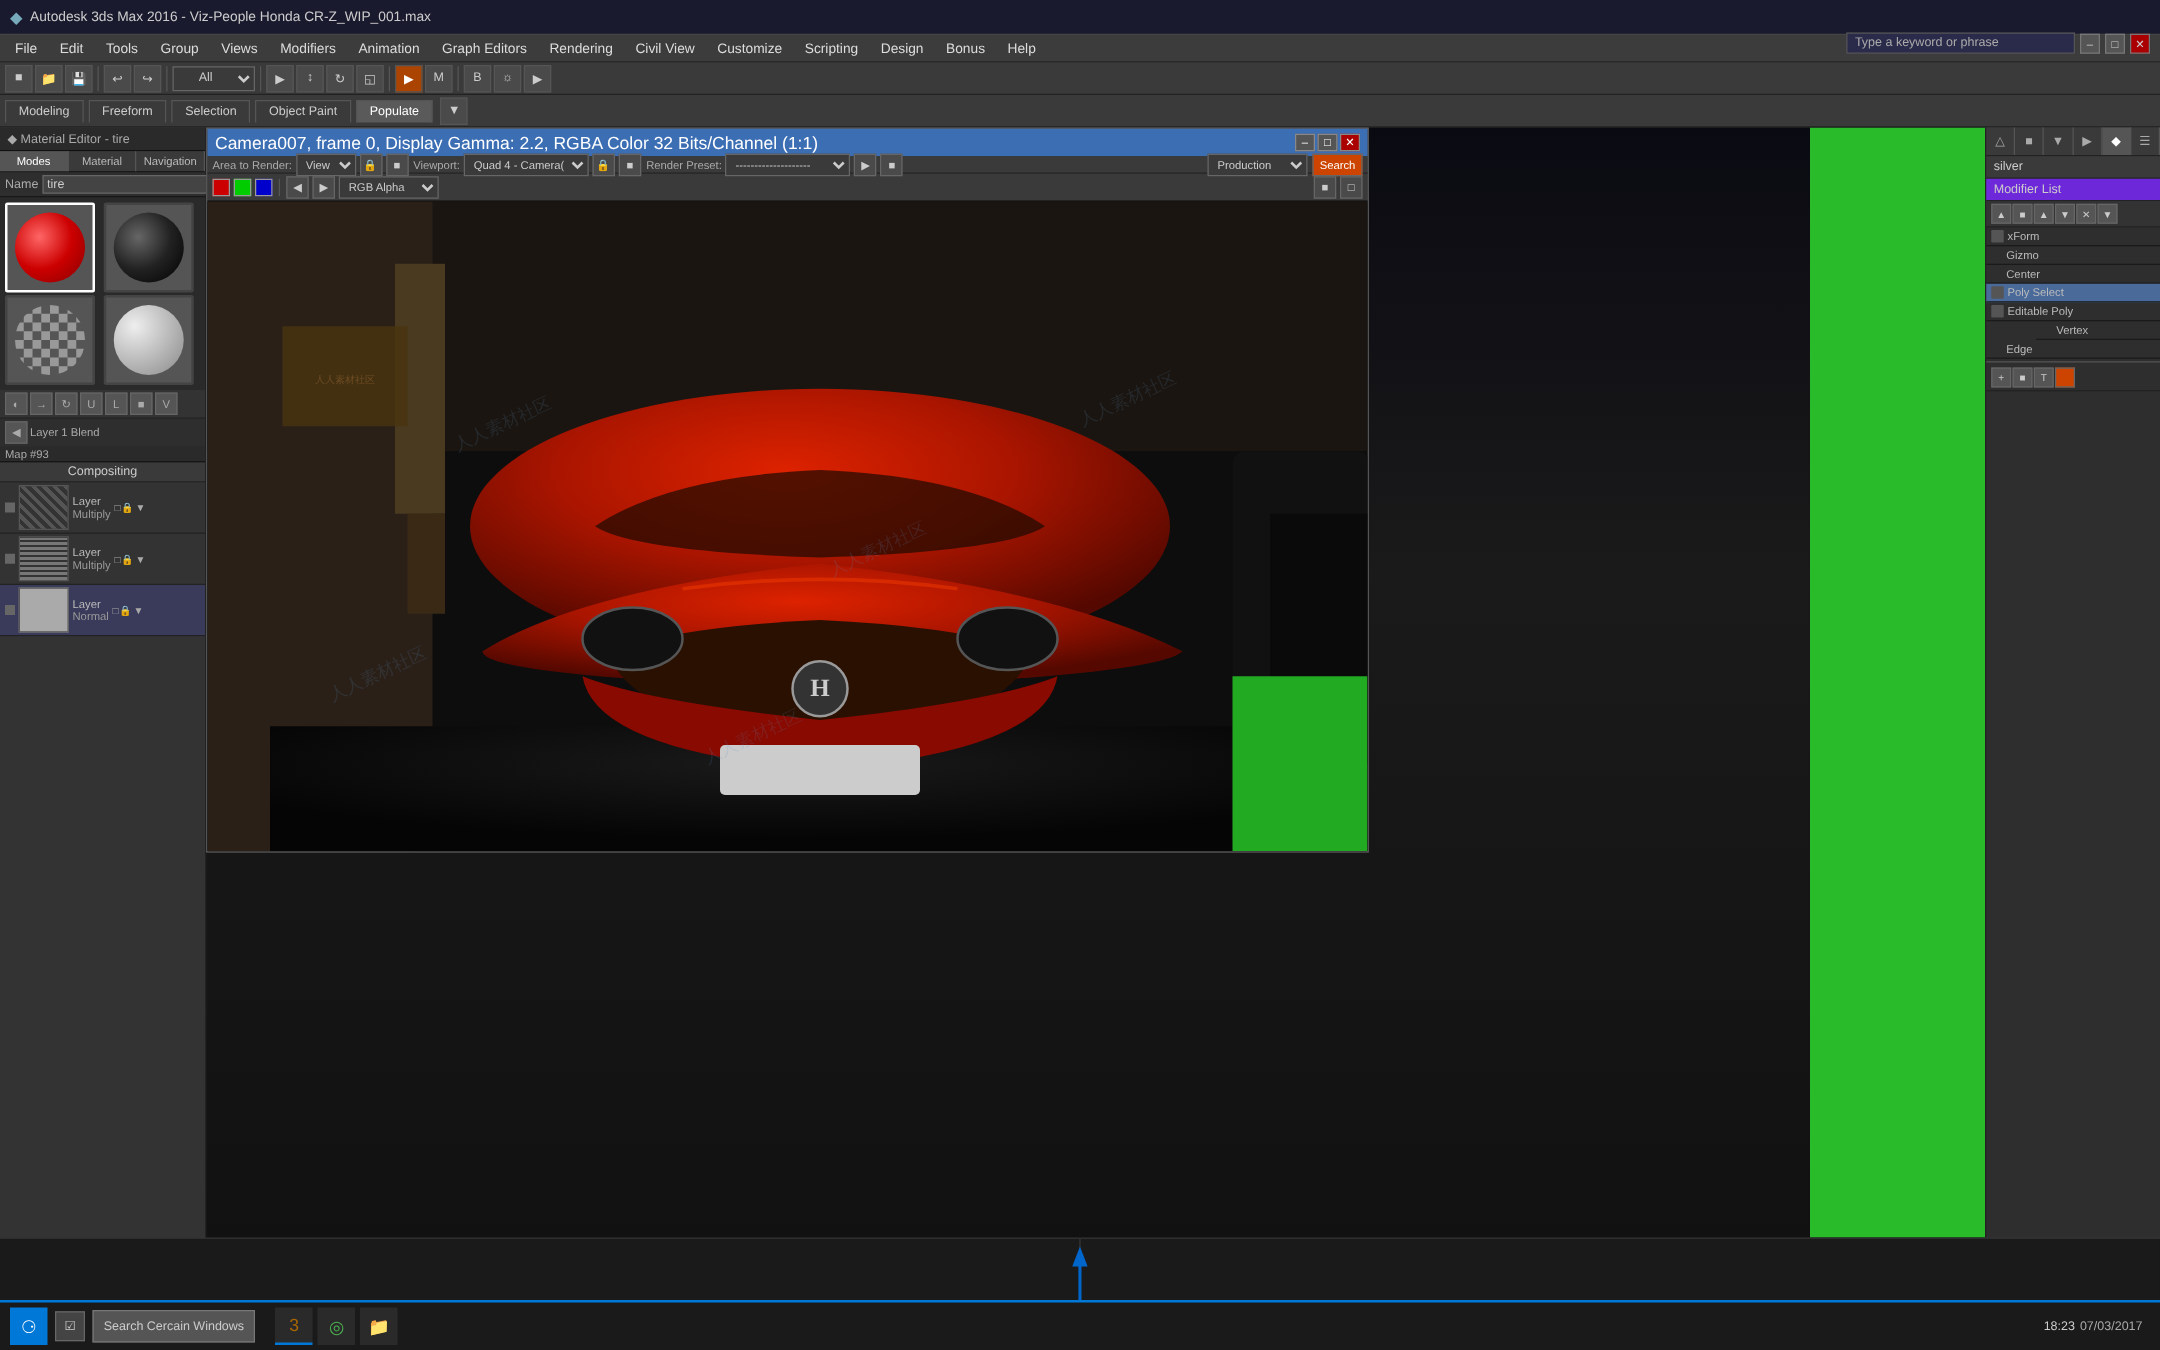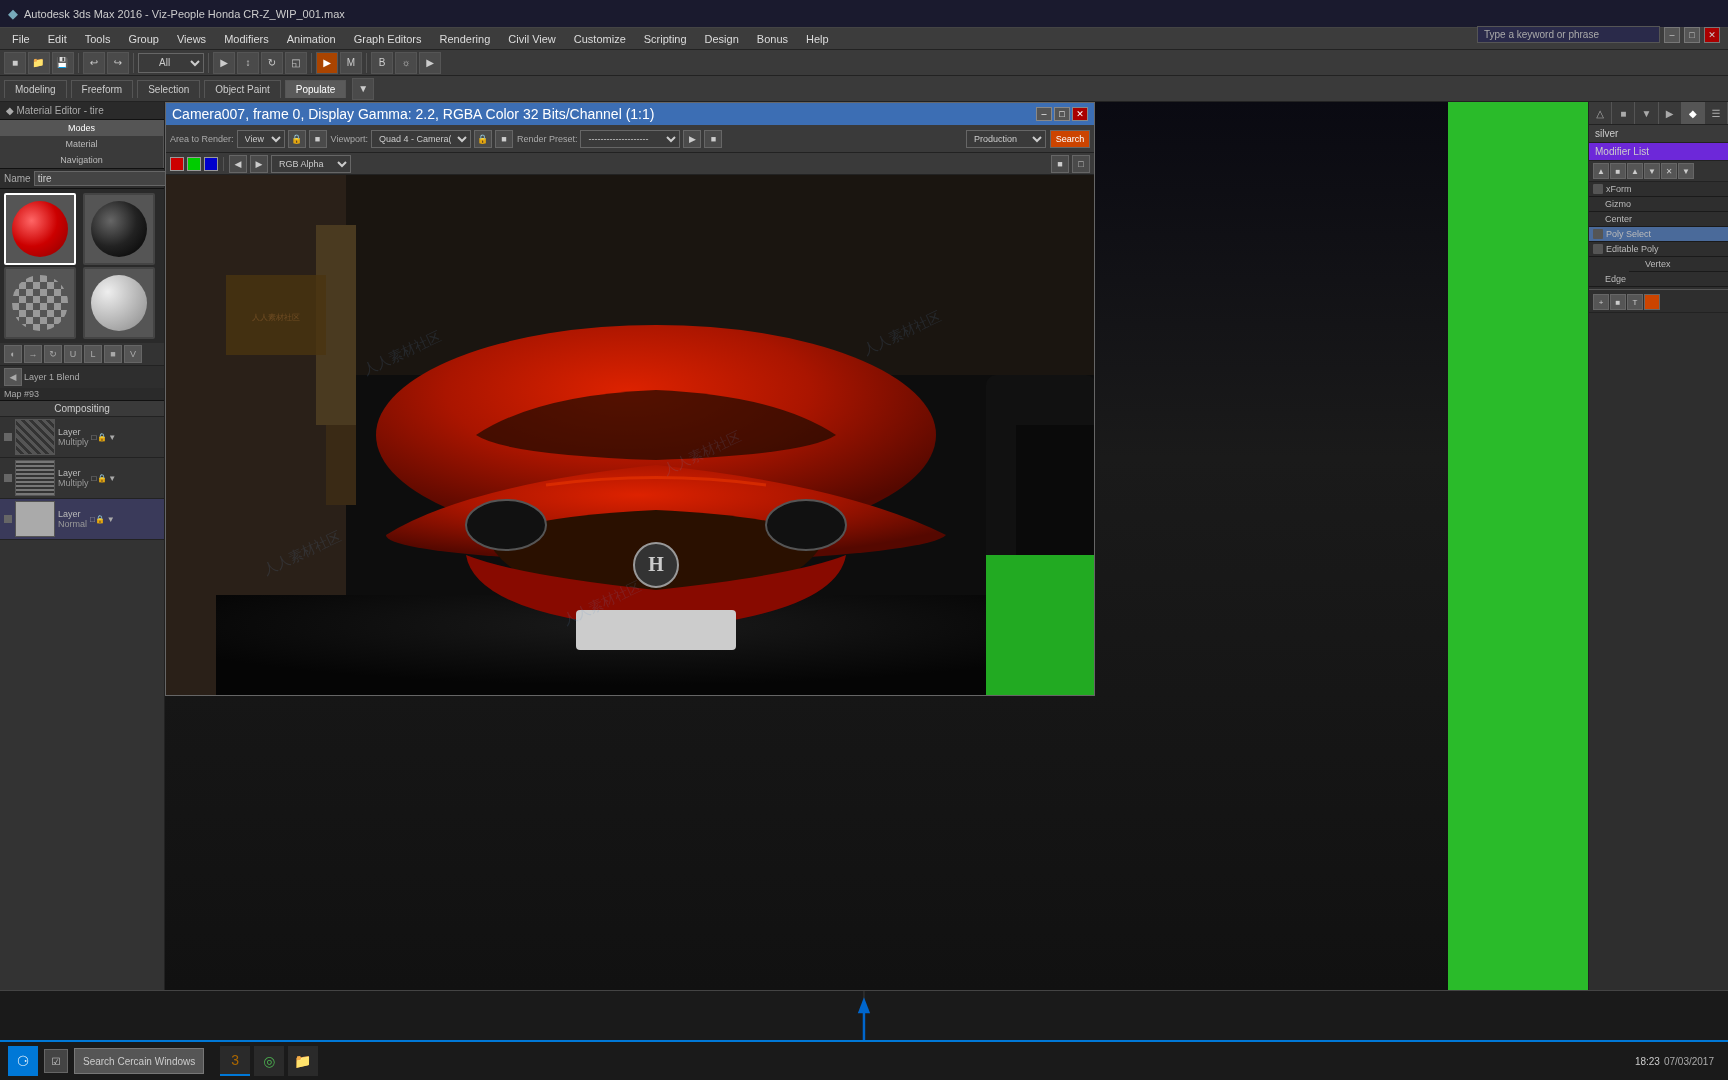--- a/index.html
+++ b/index.html
@@ -123,21 +123,20 @@
       background: #2a2a2a;
       padding: 3px 6px;
       font-size: 10px;
       color: #aaa;
       border-bottom: 1px solid #111;
     }
     #mat-mode-bar {
       display: flex;
       background: #3a3a3a;
       border-bottom: 1px solid #111;
-      flex-direction: column;
     }
     .mat-mode-tab {
       flex: 1;
       padding: 3px 4px;
       font-size: 9px;
       color: #bbb;
       text-align: center;
       cursor: pointer;
       border-right: 1px solid #555;
     }
@@ -304,21 +303,21 @@
       width: 16px; height: 14px;
       background: #555;
       border: 1px solid #888;
       color: #fff;
       font-size: 9px;
       display: flex; align-items: center; justify-content: center;
       cursor: pointer;
     }
     #render-win-controls { display: flex; gap: 2px; }
     #render-toolbar {
-      height: 28px;
+      height: 14px;
       background: #3a3a3a;
       display: flex;
       align-items: center;
       padding: 0 4px;
       gap: 4px;
       border-bottom: 1px solid #222;
     }
     .rt-section { display: flex; align-items: center; gap: 3px; }
     .rt-label { font-size: 9px; color: #aaa; }
     .rt-dropdown {

